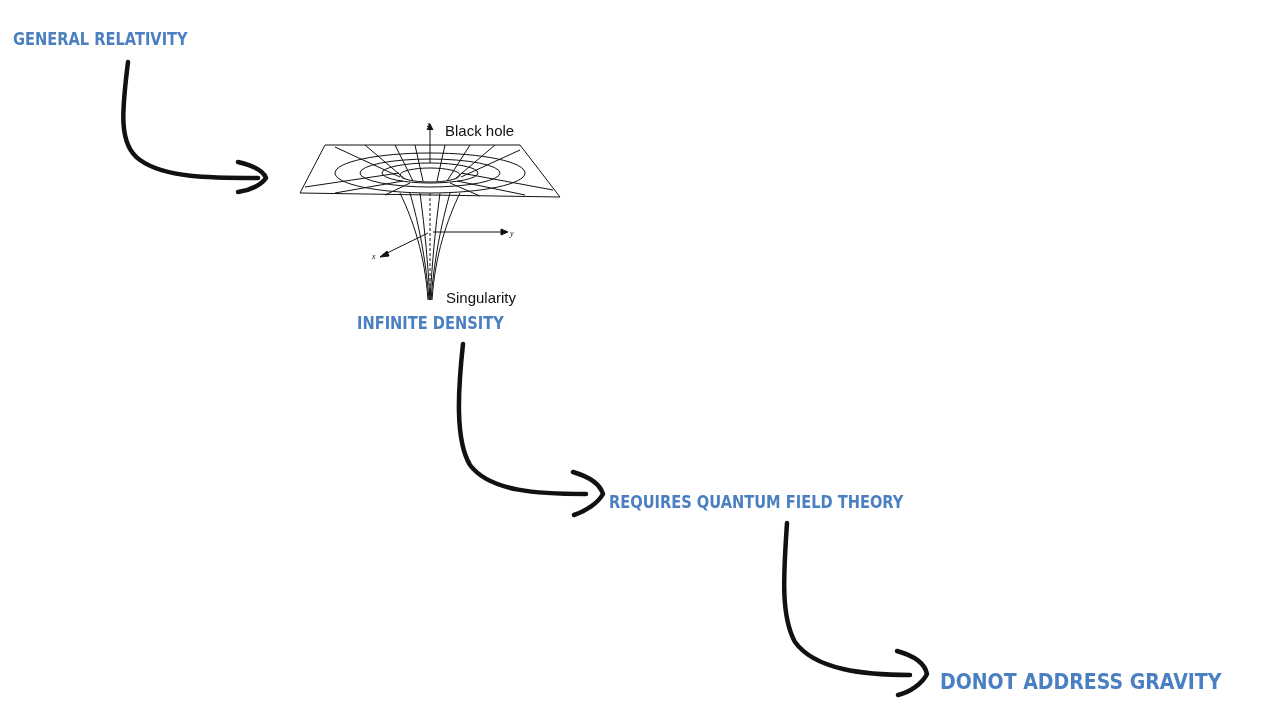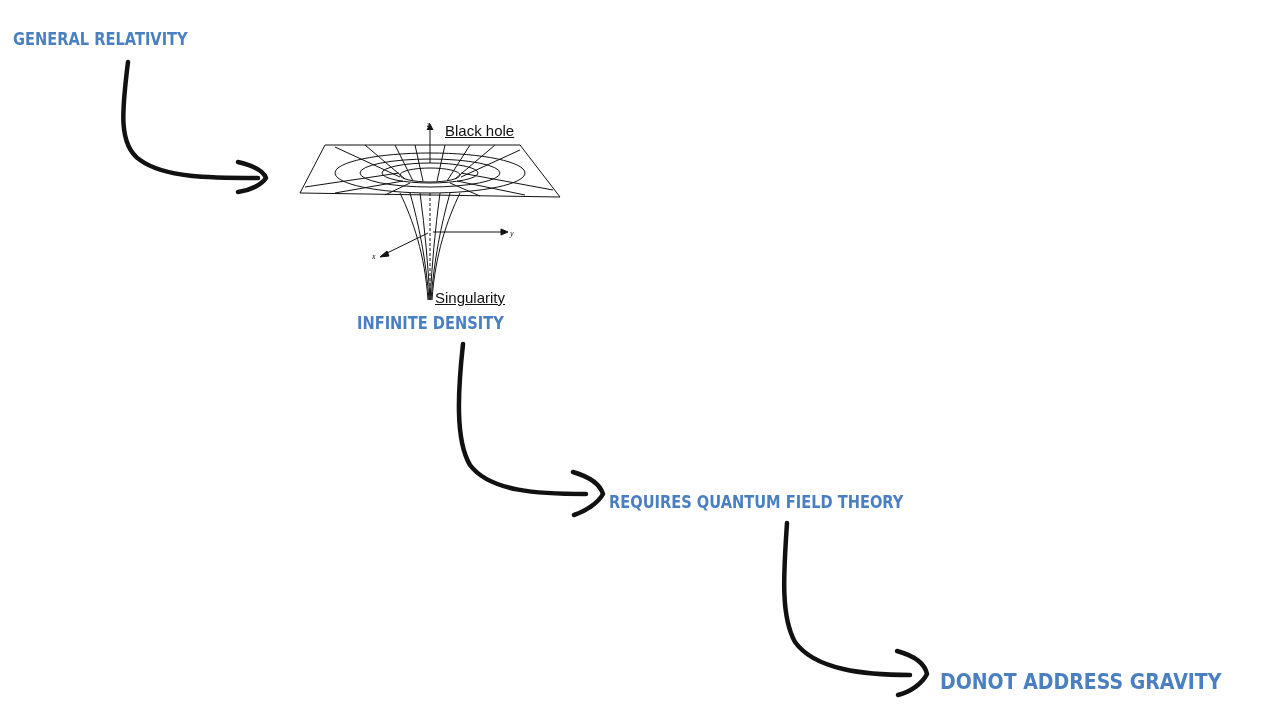--- a/index.html
+++ b/index.html
@@ -4,23 +4,23 @@
 <style>
   html, body { margin:0; padding:0; background:#ffffff; }
   body { width:1280px; height:720px; position:relative; overflow:hidden; font-family:"DejaVu Sans", sans-serif; }
   .label { position:absolute; color:#4a7fc1; font-family:"DejaVu Sans", sans-serif; font-weight:bold; letter-spacing:0px; white-space:nowrap; transform-origin:left top; }
   #lbl1 { left:13px; top:29px; font-size:17px; transform:scaleX(0.86); }
   #lbl2 { left:357px; top:313px; font-size:17px; transform:scaleX(0.86); }
   #lbl3 { left:609px; top:492px; font-size:17px; transform:scaleX(0.86); }
   #lbl4 { left:940px; top:669px; font-size:22px; transform:scaleX(0.86); }
   svg.arrows { position:absolute; left:0; top:0; }
   .bh { position:absolute; left:295px; top:115px; width:270px; height:195px; }
-  .bh-text { position:absolute; font-family:"Liberation Sans", sans-serif; color:#111; font-size:15px; white-space:nowrap;text-decoration:underline; }
+  .bh-text { position:absolute; font-family:"Liberation Sans", sans-serif; color:#111; font-size:15px; white-space:nowrap; }
   #bh-title { left:445px; top:122px; }
-  #bh-sing { left:435px; top:289px; }
+  #bh-sing { left:446px; top:289px; }
 </style>
 </head>
 <body>
 
 <svg class="arrows" width="1280" height="720">
   <g fill="none" stroke="#111" stroke-width="4.5" stroke-linecap="round" stroke-linejoin="round">
     <path d="M128,62 C122,110 118,145 140,160 C165,178 210,178 258,178"></path>
     <path d="M238,162 C255,166 264,172 266,178 C262,184 252,190 238,192"></path>
     <path d="M463,344 C458,390 455,440 470,465 C490,492 540,494 586,494"></path>
     <path d="M573,472 C590,477 600,484 603,494 C598,503 586,511 574,515"></path>

